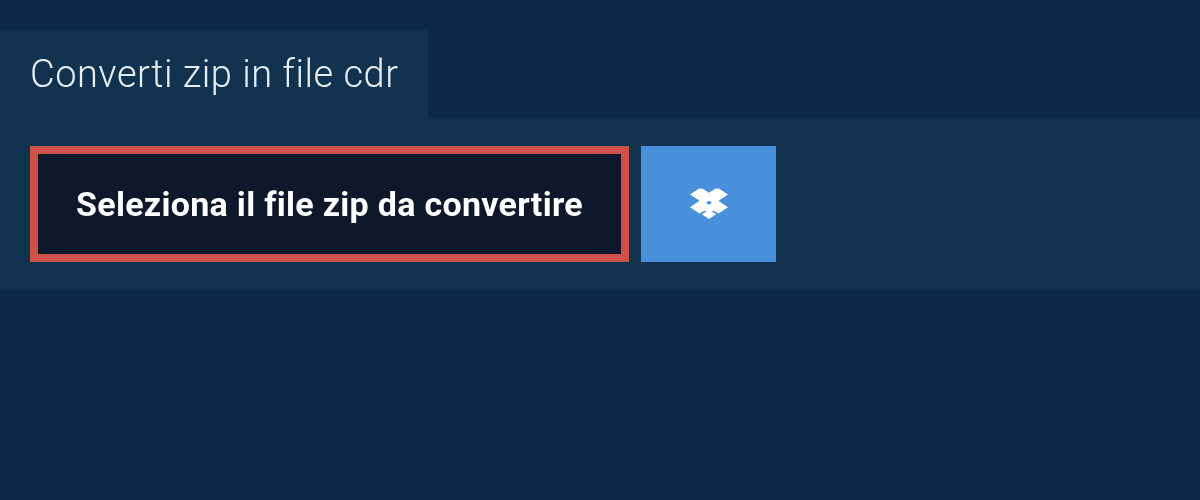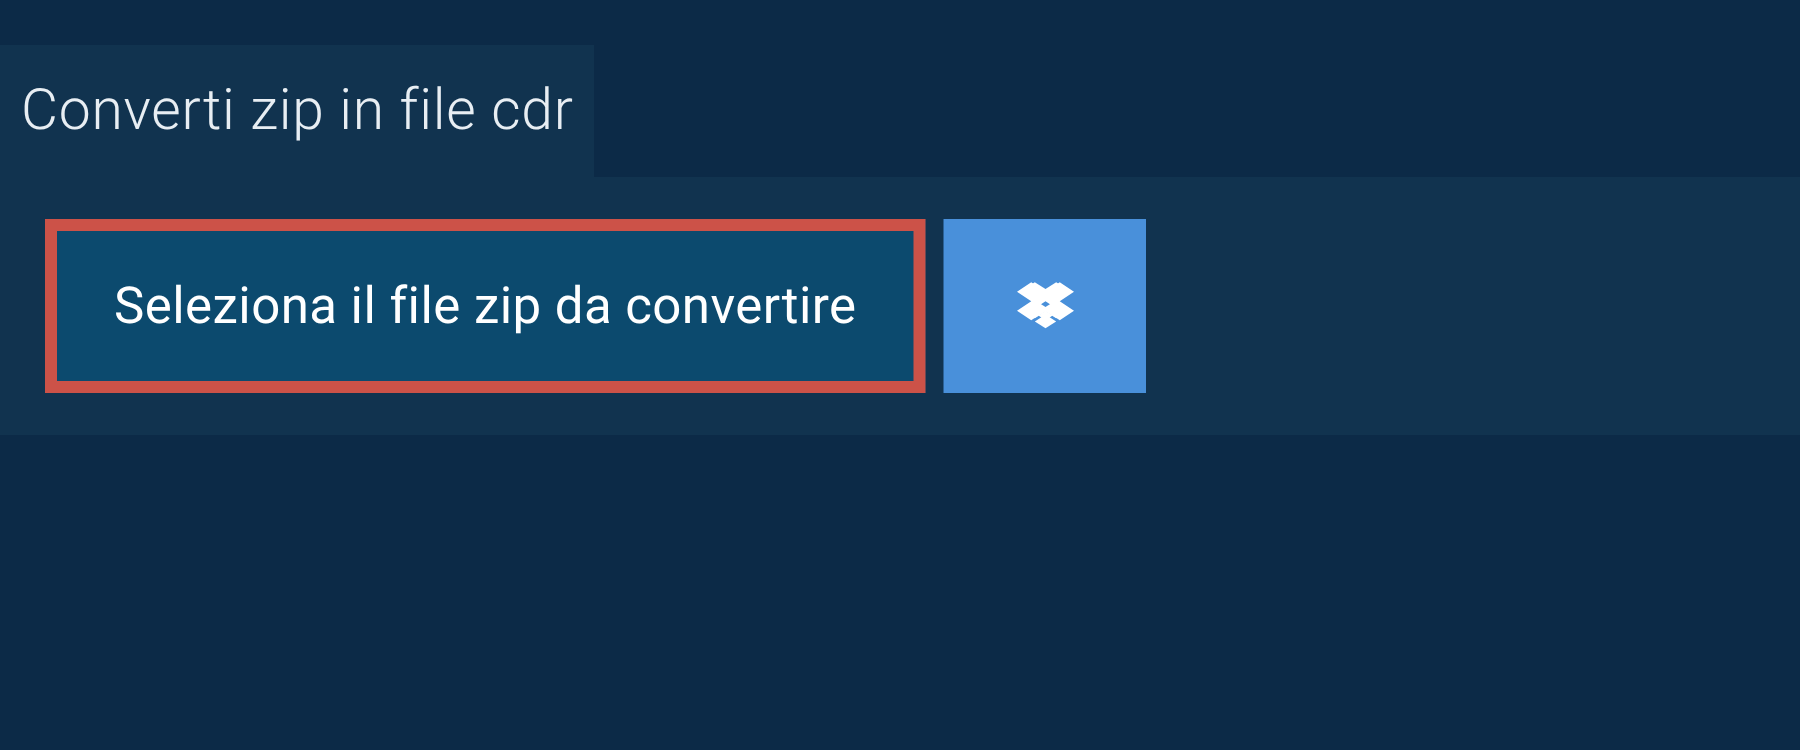--- a/index.html
+++ b/index.html
@@ -9,46 +9,46 @@
     }
     body {
       width: 1200px;
       height: 500px;
       background: #0c2a47;
       font-family: -apple-system, BlinkMacSystemFont, "Segoe UI", Roboto, Helvetica, Arial, sans-serif;
       overflow: hidden;
     }
     .title-bar {
       background: #11334f;
-      padding: 22px 14px;
+      padding: 22px 30px;
       display: inline-block;
       margin-top: 30px;
     }
     .title-text {
       color: #e8eef3;
       font-size: 38px;
       font-weight: 300;
       letter-spacing: 0.5px;
     }
     .panel {
       background: #11334f;
       padding: 28px 30px 28px 30px;
       margin-top: 0;
     }
     .button-row {
       display: flex;
       align-items: stretch;
       gap: 12px;
     }
     .select-button {
-      background: #0c4a6e;
+      background: #0f172a;
       border: 8px solid #cc5248;
       color: #ffffff;
       font-size: 34px;
-      font-weight: 400;
+      font-weight: 700;
       padding: 30px 38px;
       cursor: pointer;
       display: flex;
       align-items: center;
       justify-content: flex-start;
       letter-spacing: 0.3px;
     }
     .dropbox-button {
       background: #4990da;
       width: 135px;

